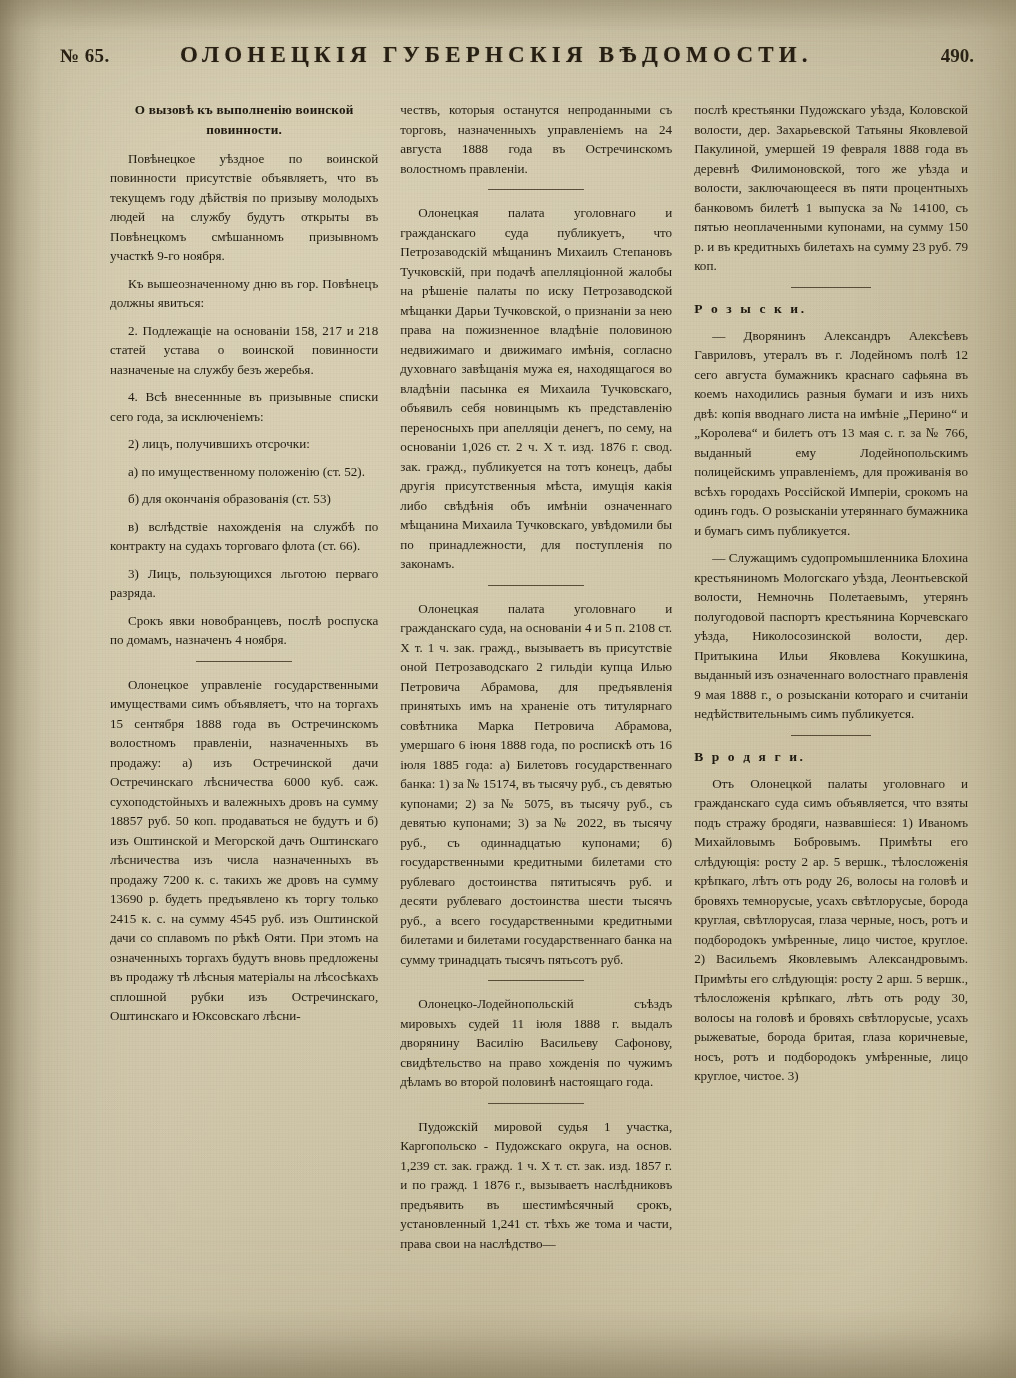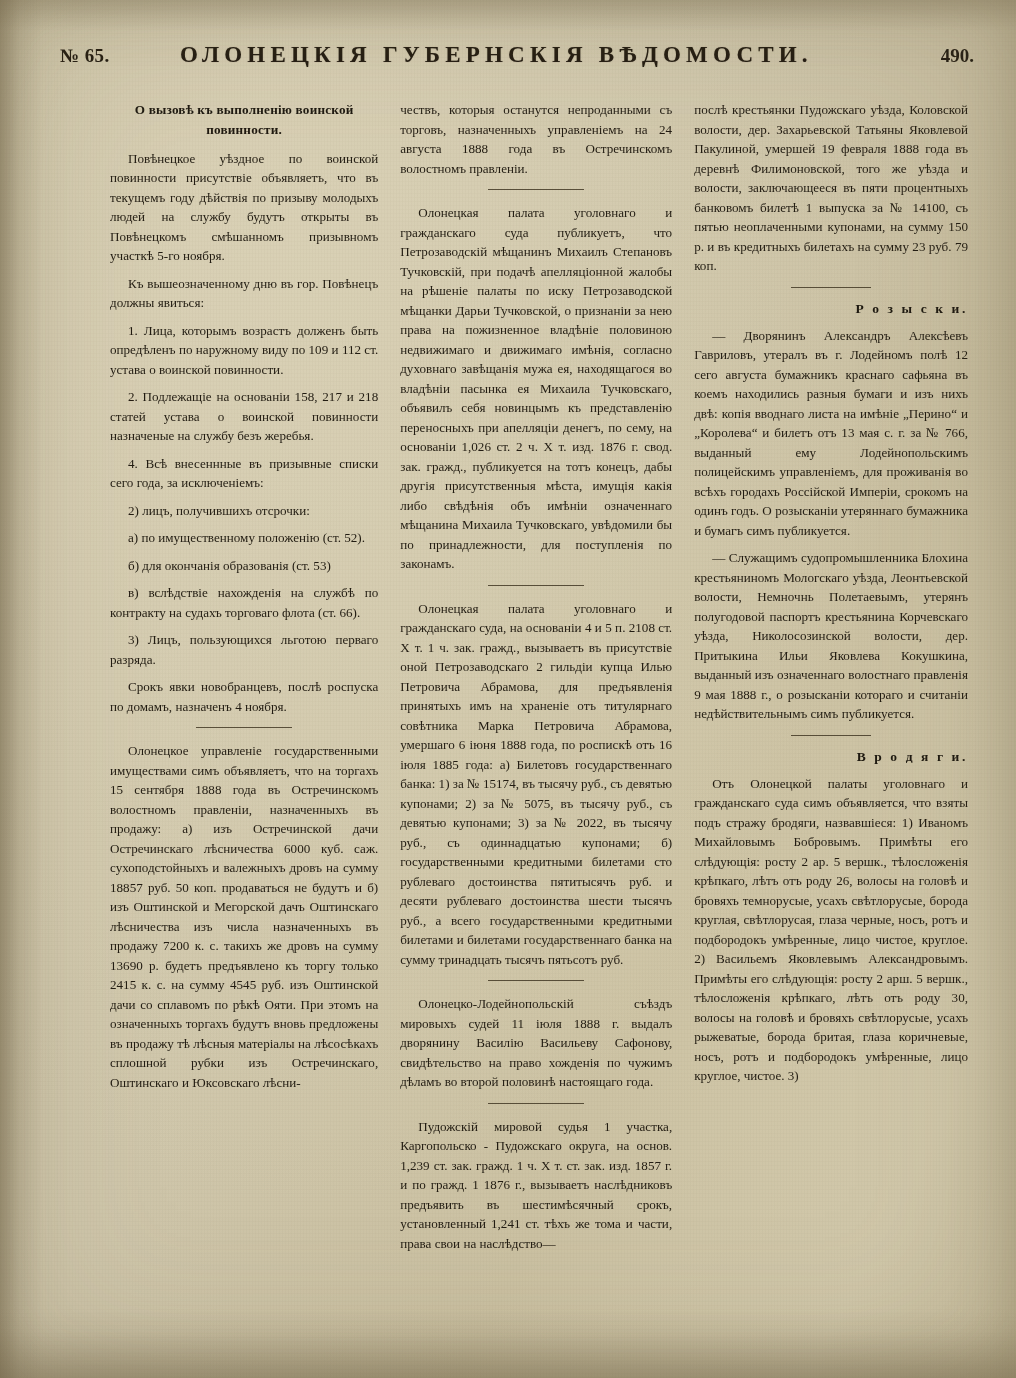--- a/index.html
+++ b/index.html
@@ -121,21 +121,21 @@
 
   .head-center {
     text-align: center;
     font-weight: bold;
     font-size: 13.2px;
     line-height: 1.5;
     letter-spacing: 0.2px;
     margin-bottom: 9px;
   }
   .head-small {
-    text-align: right;
+    text-align: left;
     font-weight: bold;
     font-size: 13.5px;
     letter-spacing: 2.6px;
     margin: 12px 0 9px 0;
   }
   p {
     margin: 0 0 8px 0;
     font-size: 13.1px;
     line-height: 1.49;
     text-align: justify;
@@ -164,23 +164,22 @@
   <div class="masthead">
     <div class="issue-no">№ 65.</div>
     <div class="masthead-title">ОЛОНЕЦКІЯ ГУБЕРНСКІЯ ВѢДОМОСТИ.</div>
     <div class="page-no">490.</div>
   </div>
 
   <div class="columns">
 
     <div class="col left">
       <div class="head-center">О вызовѣ къ выполненію воинской повинности.</div>
-      <p>Повѣнецкое уѣздное по воинской повинности присутствіе объявляетъ, что въ текущемъ году дѣйствія по призыву молодыхъ людей на службу будутъ открыты въ Повѣнецкомъ смѣшанномъ призывномъ участкѣ 5-го ноября.</p>
+      <p>Повѣнецкое уѣздное по воинской повинности присутствіе объявляетъ, что въ текущемъ году дѣйствія по призыву молодыхъ людей на службу будутъ открыты въ Повѣнецкомъ смѣшанномъ призывномъ участкѣ 9-го ноября.</p>
       <p>Къ вышеозначенному дню въ гор. Повѣнецъ должны явиться:</p>
-      <p>1. Лица, которымъ возрастъ долженъ быть опредѣленъ по наружному виду по 109 и 112 ст. устава о воинской повинности.</p>
       <p>2. Подлежащіе на основаніи 158, 217 и 218 статей устава о воинской повинности назначеные на службу безъ жеребья.</p>
       <p>4. Всѣ внесеннные въ призывные списки сего года, за исключеніемъ:</p>
       <p>2) лицъ, получившихъ отсрочки:</p>
       <p>а) по имущественному положенію (ст. 52).</p>
       <p>б) для окончанія образованія (ст. 53)</p>
       <p>в) вслѣдствіе нахожденія на службѣ по контракту на судахъ торговаго флота (ст. 66).</p>
       <p>3) Лицъ, пользующихся льготою перваго разряда.</p>
       <p>Срокъ явки новобранцевъ, послѣ роспуска по домамъ, назначенъ 4 ноября.</p>
       <div class="rule"></div>
       <p>Олонецкое управленіе государственными имуществами симъ объявляетъ, что на торгахъ 15 сентября 1888 года въ Остречинскомъ волостномъ правленіи, назначенныхъ въ продажу: а) изъ Остречинской дачи Остречинскаго лѣсничества 6000 куб. саж. сухоподстойныхъ и валежныхъ дровъ на сумму 18857 руб. 50 коп. продаваться не будутъ и б) изъ Оштинской и Мегорской дачъ Оштинскаго лѣсничества изъ числа назначенныхъ въ продажу 7200 к. с. такихъ же дровъ на сумму 13690 р. будетъ предъявлено къ торгу только 2415 к. с. на сумму 4545 руб. изъ Оштинской дачи со сплавомъ по рѣкѣ Ояти. При этомъ на означенныхъ торгахъ будутъ вновь предложены въ продажу тѣ лѣсныя матеріалы на лѣсосѣкахъ сплошной рубки изъ Остречинскаго, Оштинскаго и Юксовскаго лѣсни-</p>

